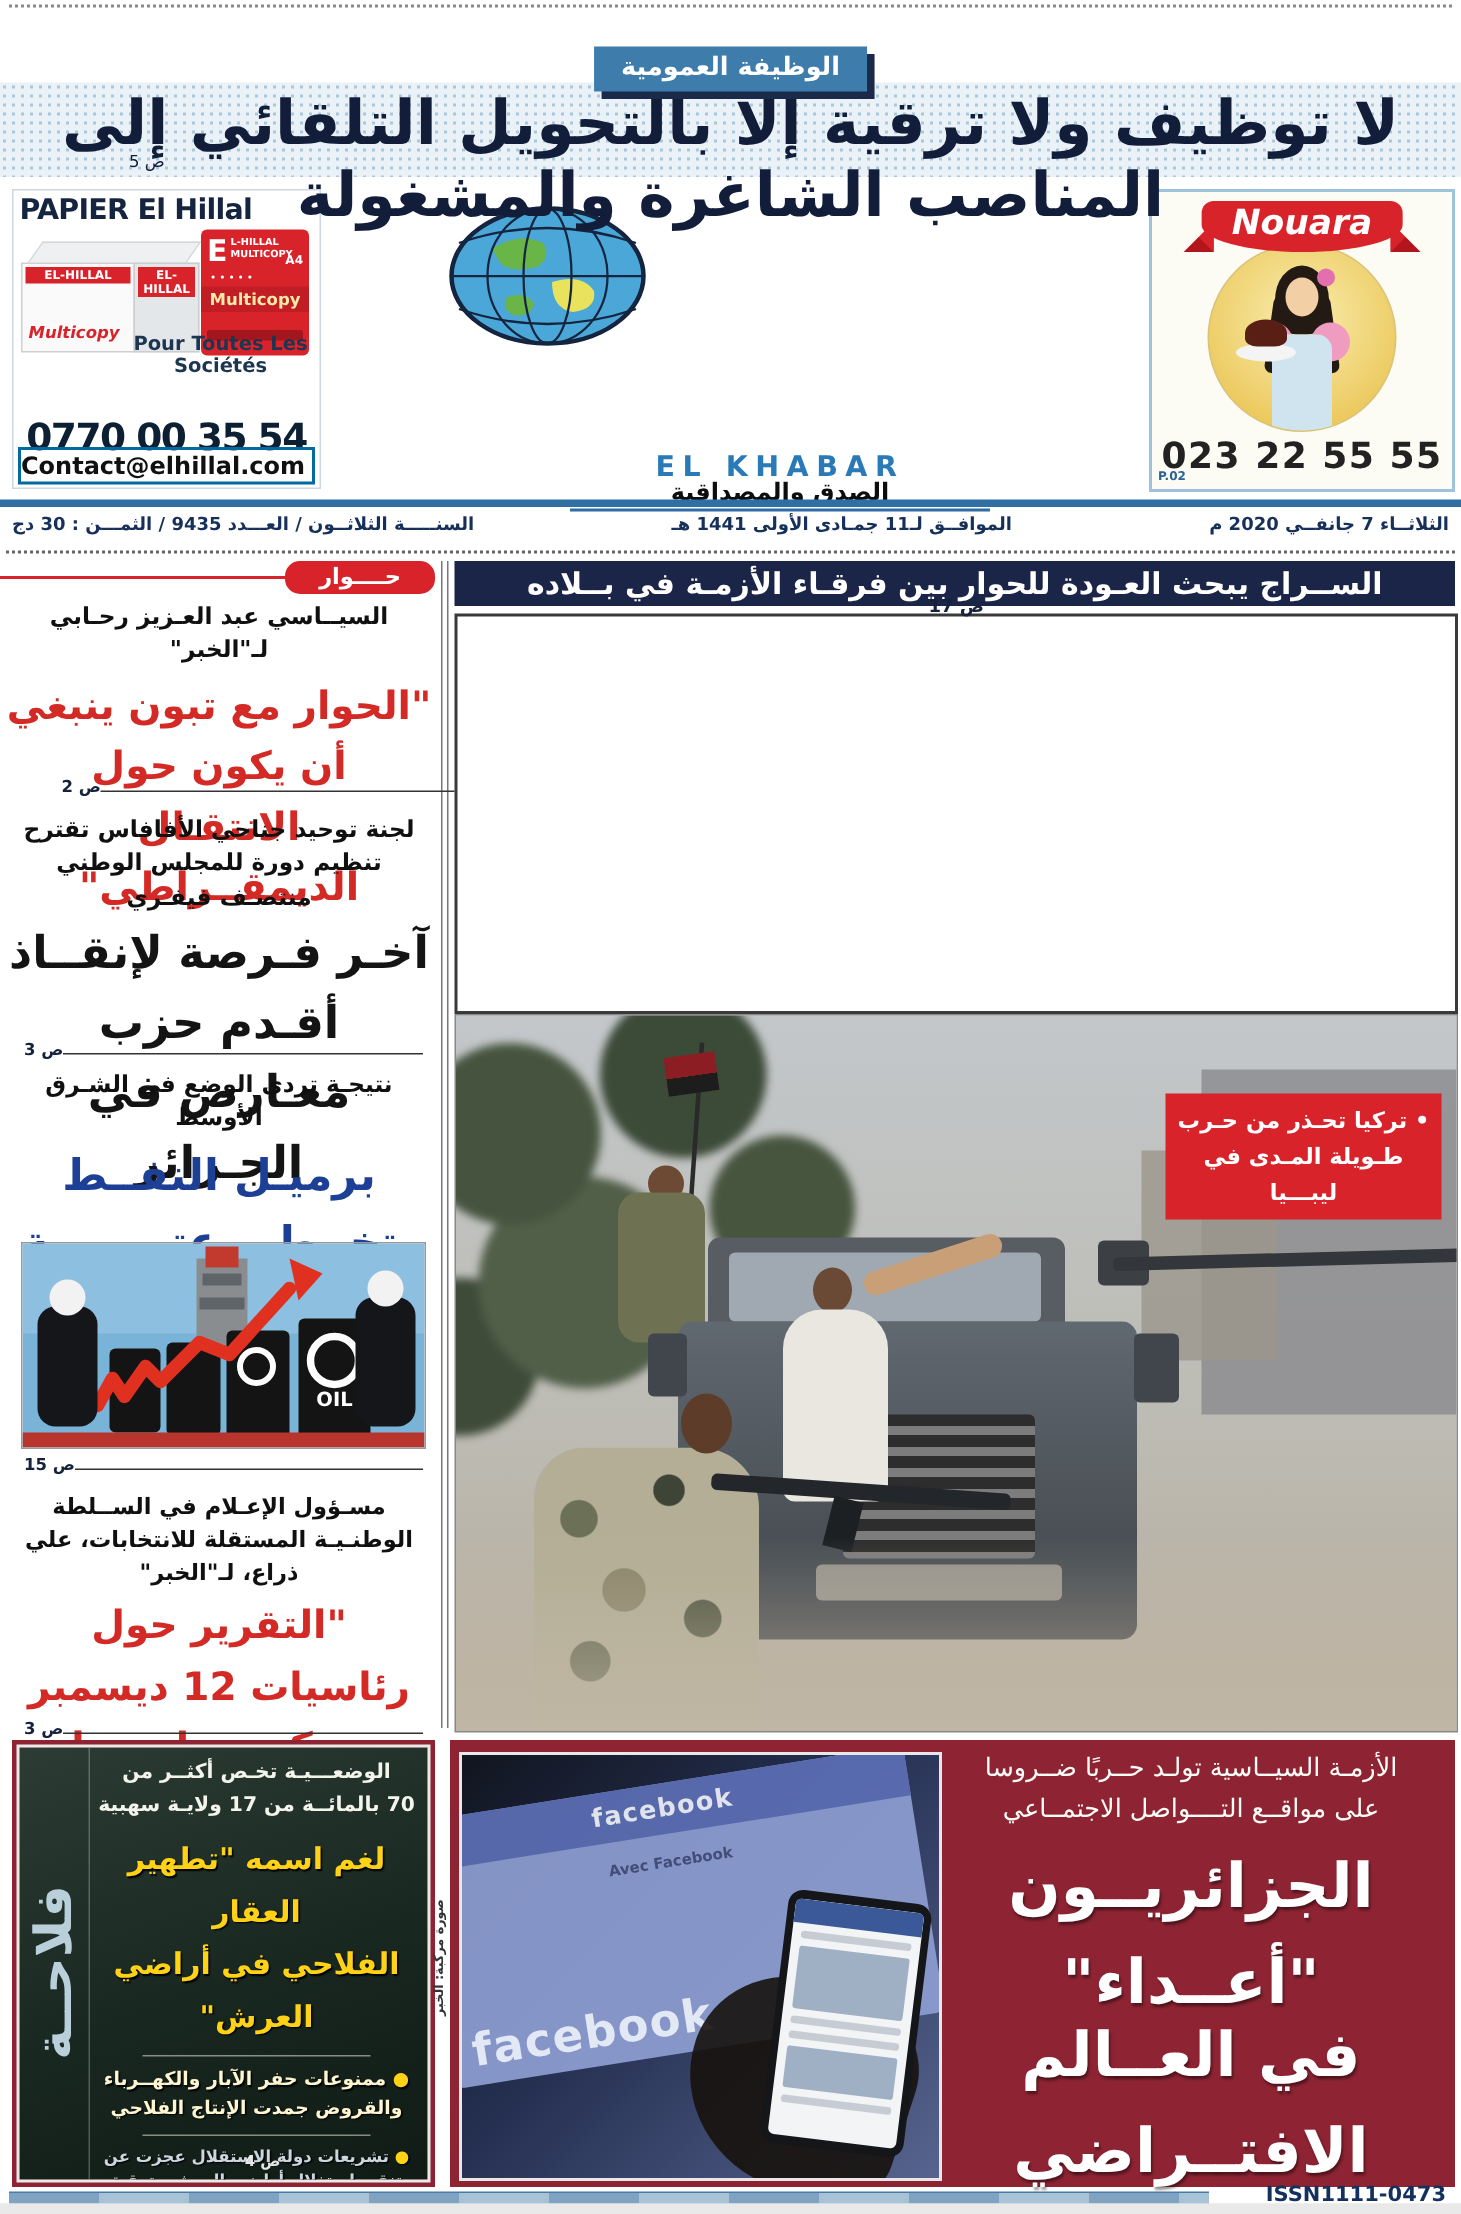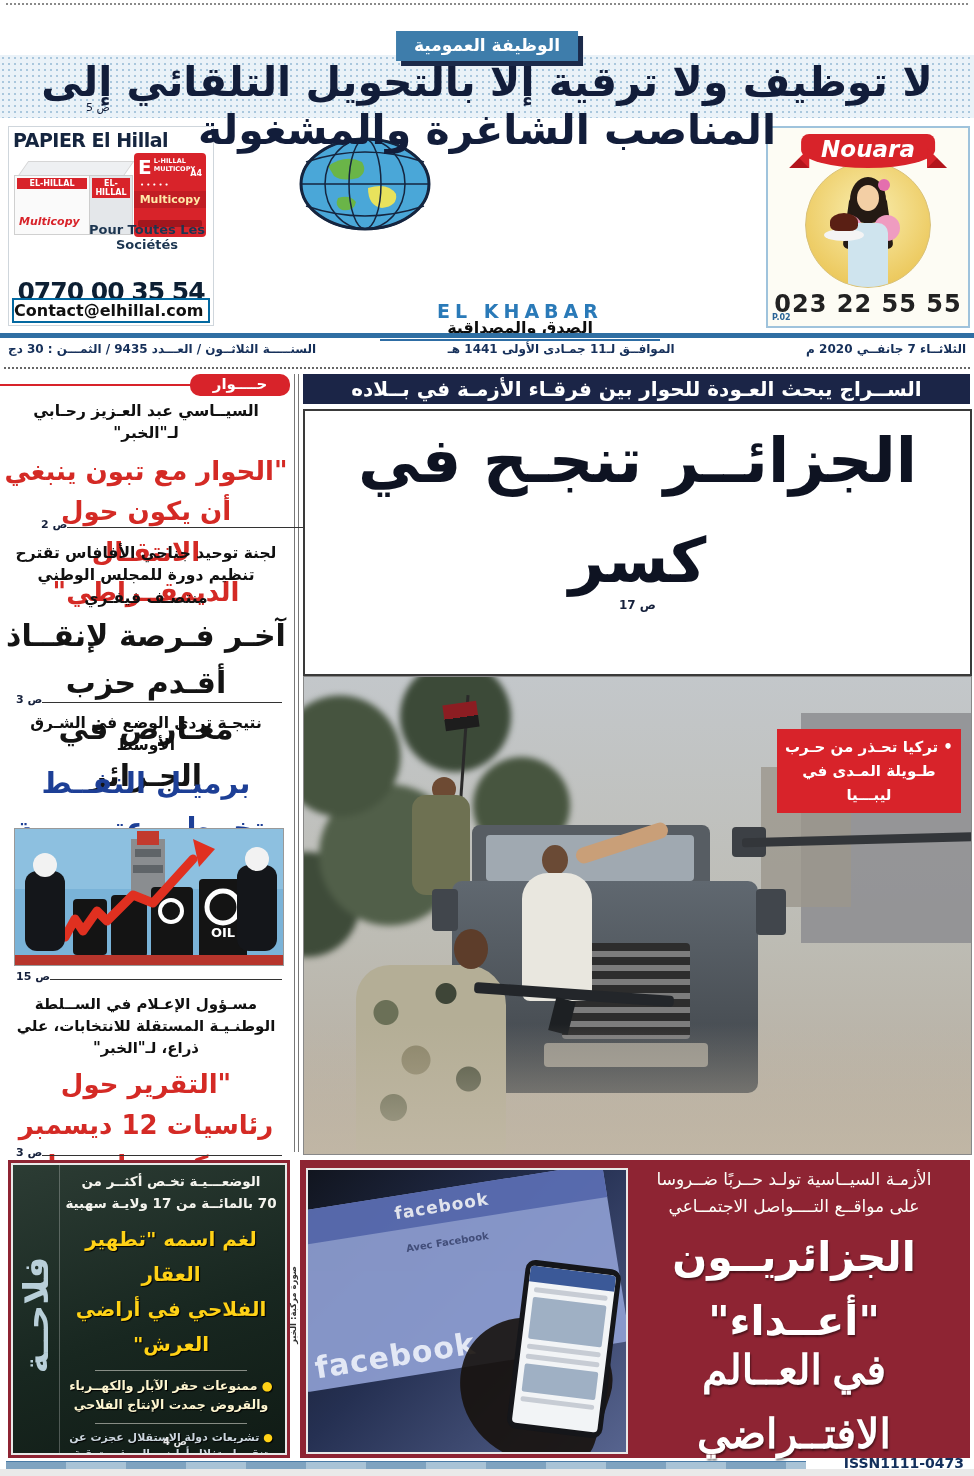--- a/index.html
+++ b/index.html
@@ -336,21 +336,20 @@
     <div class="kicker" style="font-size:15px;">مسـؤول الإعـلام في الســلطة الوطنـيـة المستقلة للانتخابات، علي ذراع، لـ"الخبر"</div>
     <div class="story-headline h-red" style="font-size:26px;margin-top:5px;">"التقرير حول رئاسيات 12 ديسمبر سيكون جاهـــزا قريـــبا"</div>
   </div>
   <div class="pageref" style="top:1146px;">
     <span class="txt">ص 3</span>
     <span class="rule"></span>
   </div>
 
   <div class="main-kicker">الســراج يبحث العـودة للحوار بين فرقـاء الأزمـة في بــلاده</div>
   <div class="main-box">
-    <div class="main-h1">الجزائــر تنجـح في كسر</div>
     <div class="main-page">ص 17</div>
   </div>
 
   <div class="photo">
     <div class="ph-trees"></div>
     <div class="ph-bldg"></div>
     <div class="ph-bldg2"></div>
     <div class="ph-flagpole"></div>
     <div class="ph-flag"></div>
     <div class="ph-soldier-head"></div>
@@ -429,21 +428,21 @@
         </div>
       </div>
     </div>
     <div class="social-content">
       <div class="social-kicker">
         <div>الأزمـة السيــاسية تولـد حــربًا ضــروسا</div>
         <div>على مواقــع التــــواصل الاجتمــاعي</div>
       </div>
       <div class="social-headline">
         <div>الجزائريــون "أعــداء"</div>
-        <div style="margin-top:-14px;font-family:Liberation Serif, serif;">في العــالم الافتــراضي</div>
+        <div style="margin-top:-14px;">في العــالم الافتــراضي</div>
       </div>
       <div class="social-body">• أفرزت الأزمة السياسية التي تمر بها البلاد منذ أشهر حرب تعاليق ومناشير بين الجزائريين على العالم الافتراضي لتأنيب ومعاتبة بعضهم بعضا. فهذا يرى أنه على صواب والآخرون على ضلالة. وذاك اقتنع بأنه على النهج الصحيح وكل من يختلف معه فهو على باطل. فيتطور هذا الاختلاف ويتولد عنه عنف لفظي ومصطلحات استفزازية..</div>
 
     </div>
   </div>
 
   <div class="footer-rule"></div>
   <div class="issn">ISSN1111-0473</div>
 
 </div>

